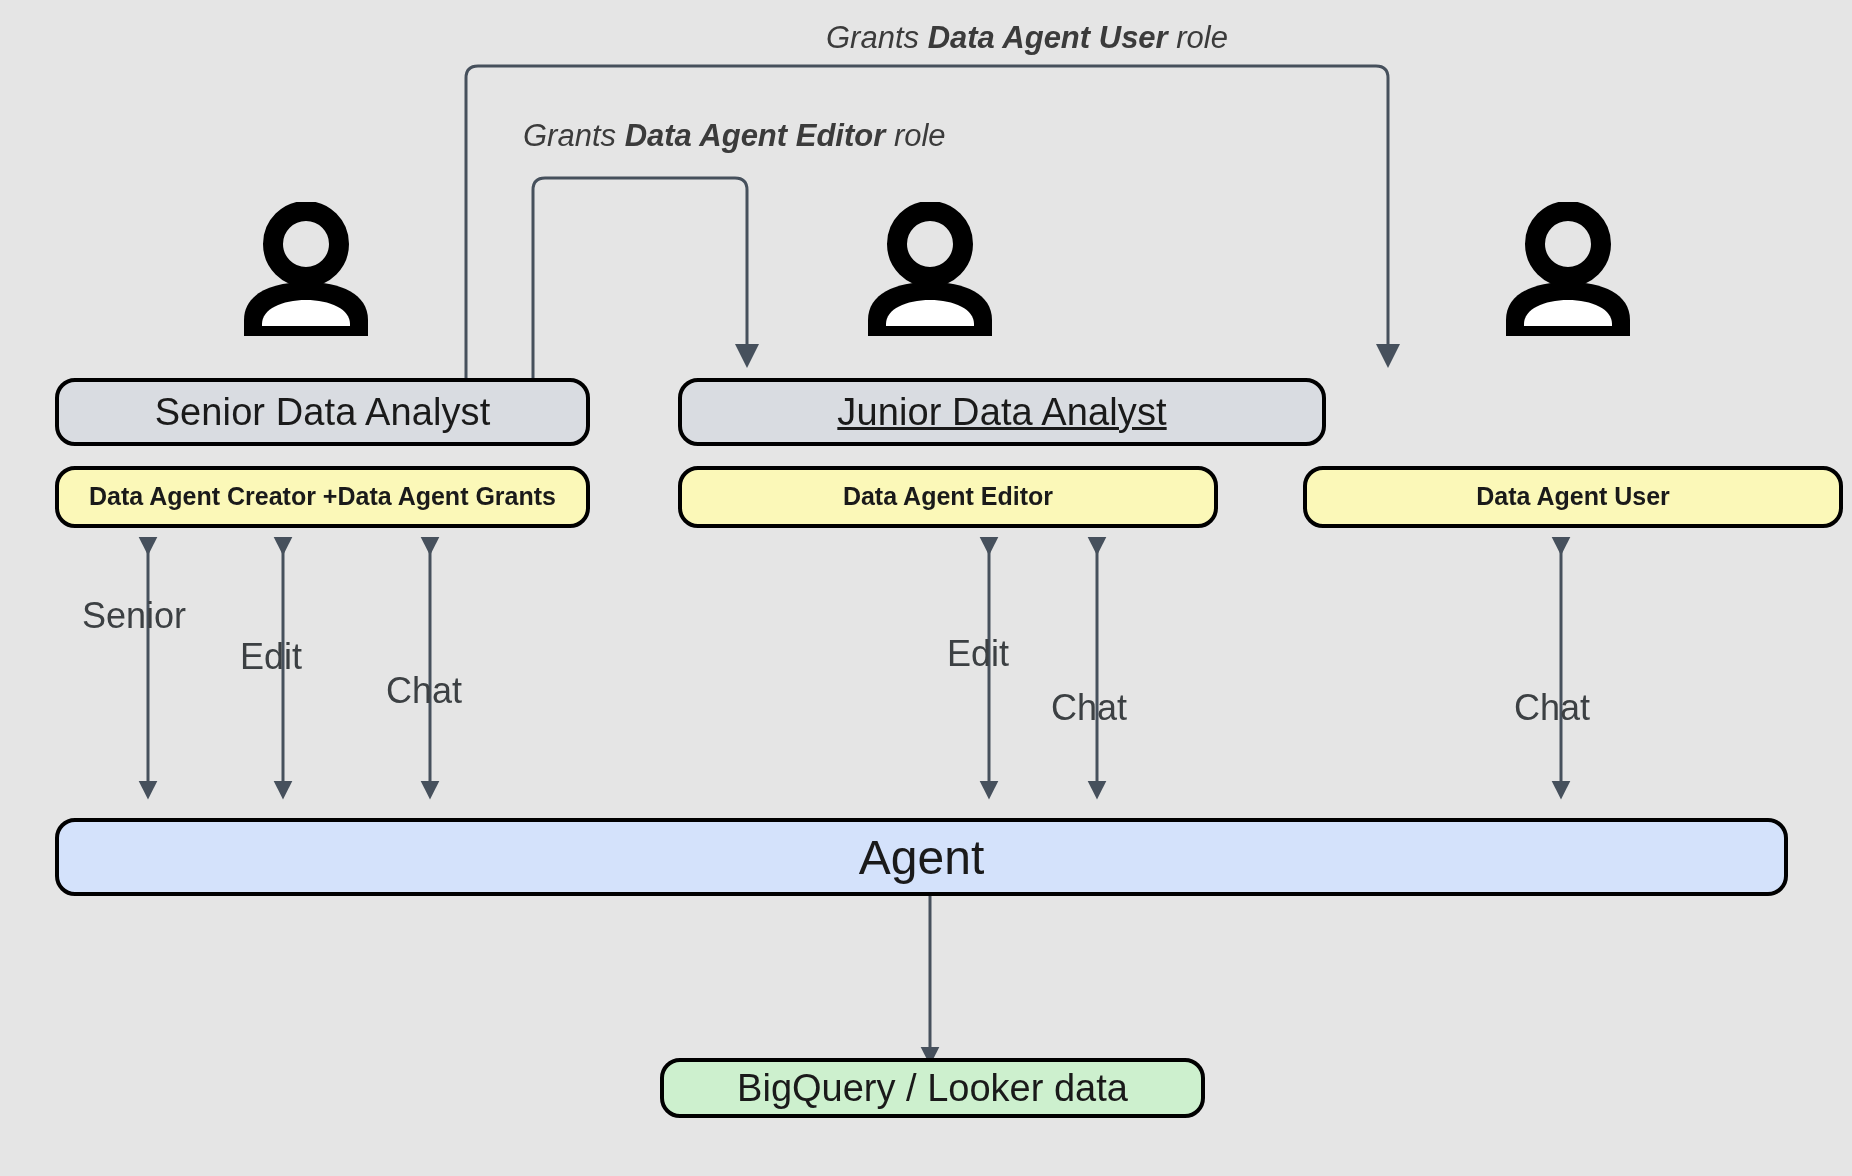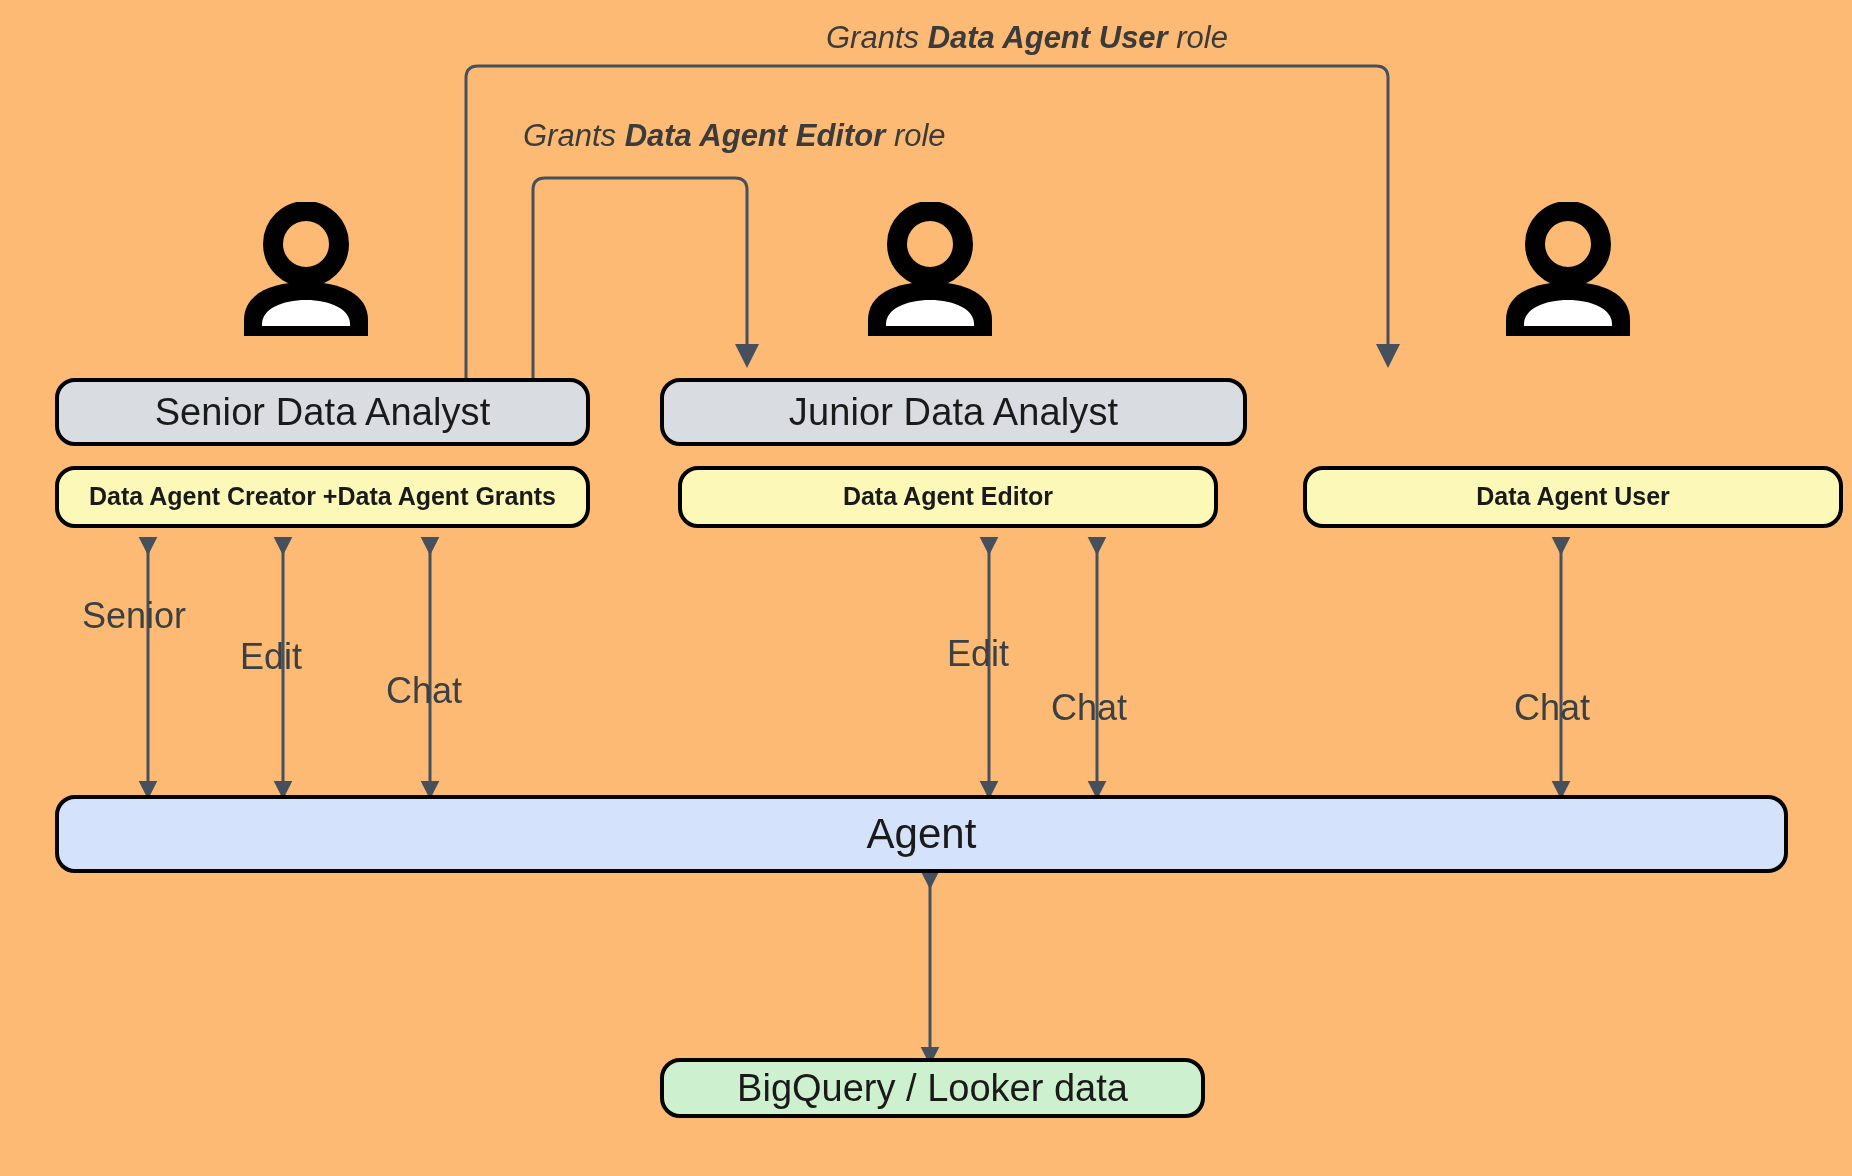--- a/index.html
+++ b/index.html
@@ -9,21 +9,21 @@
     background: #ffffff;
   }
   body {
     font-family: "Liberation Sans", sans-serif;
     -webkit-font-smoothing: antialiased;
   }
   #canvas {
     position: relative;
     width: 1852px;
     height: 1176px;
-    background: #fdba74;
+    background: #e5e5e5;
     overflow: hidden;
   }
   #edges {
     position: absolute;
     left: 0;
     top: 0;
     width: 1852px;
     height: 1176px;
     pointer-events: none;
   }
@@ -49,23 +49,24 @@
   }
   .role-perm {
     background: #fbf8b8;
     font-size: 25px;
     font-weight: bold;
     line-height: 1.18;
     height: 62px;
   }
   .agent-bar {
     background: #d4e2fb;
-    font-size: 42px;
+    font-size: 48px;
     font-weight: 400;
     height: 78px;
+    margin-top: 23px;
   }
   .data-box {
     background: #cdf0ce;
     font-size: 38px;
     font-weight: 400;
     height: 60px;
   }
 
   
   .person {
@@ -182,21 +183,21 @@
   </div>
 
   <div class="node role-title" style="left:55px; top:378px; width:535px;">
     <span>Senior Data Analyst</span>
   </div>
   <div class="node role-perm" style="left:55px; top:466px; width:535px; ">
     <span>Data Agent Creator +</span>
     <span>Data Agent Grants</span>
   </div>
 
-  <div class="node role-title" style="left:660px; top:378px; width:587px;">
+  <div class="node role-title" style="left:678px; top:378px; width:648px;text-decoration:underline;">
     <span>Junior Data Analyst</span>
   </div>
   <div class="node role-perm" style="left:678px; top:466px; width:540px;">
     <span>Data Agent Editor</span>
   </div>
 
   <div class="node role-perm" style="left:1303px; top:466px; width:540px;">
     <span>Data Agent User</span>
   </div>
 

